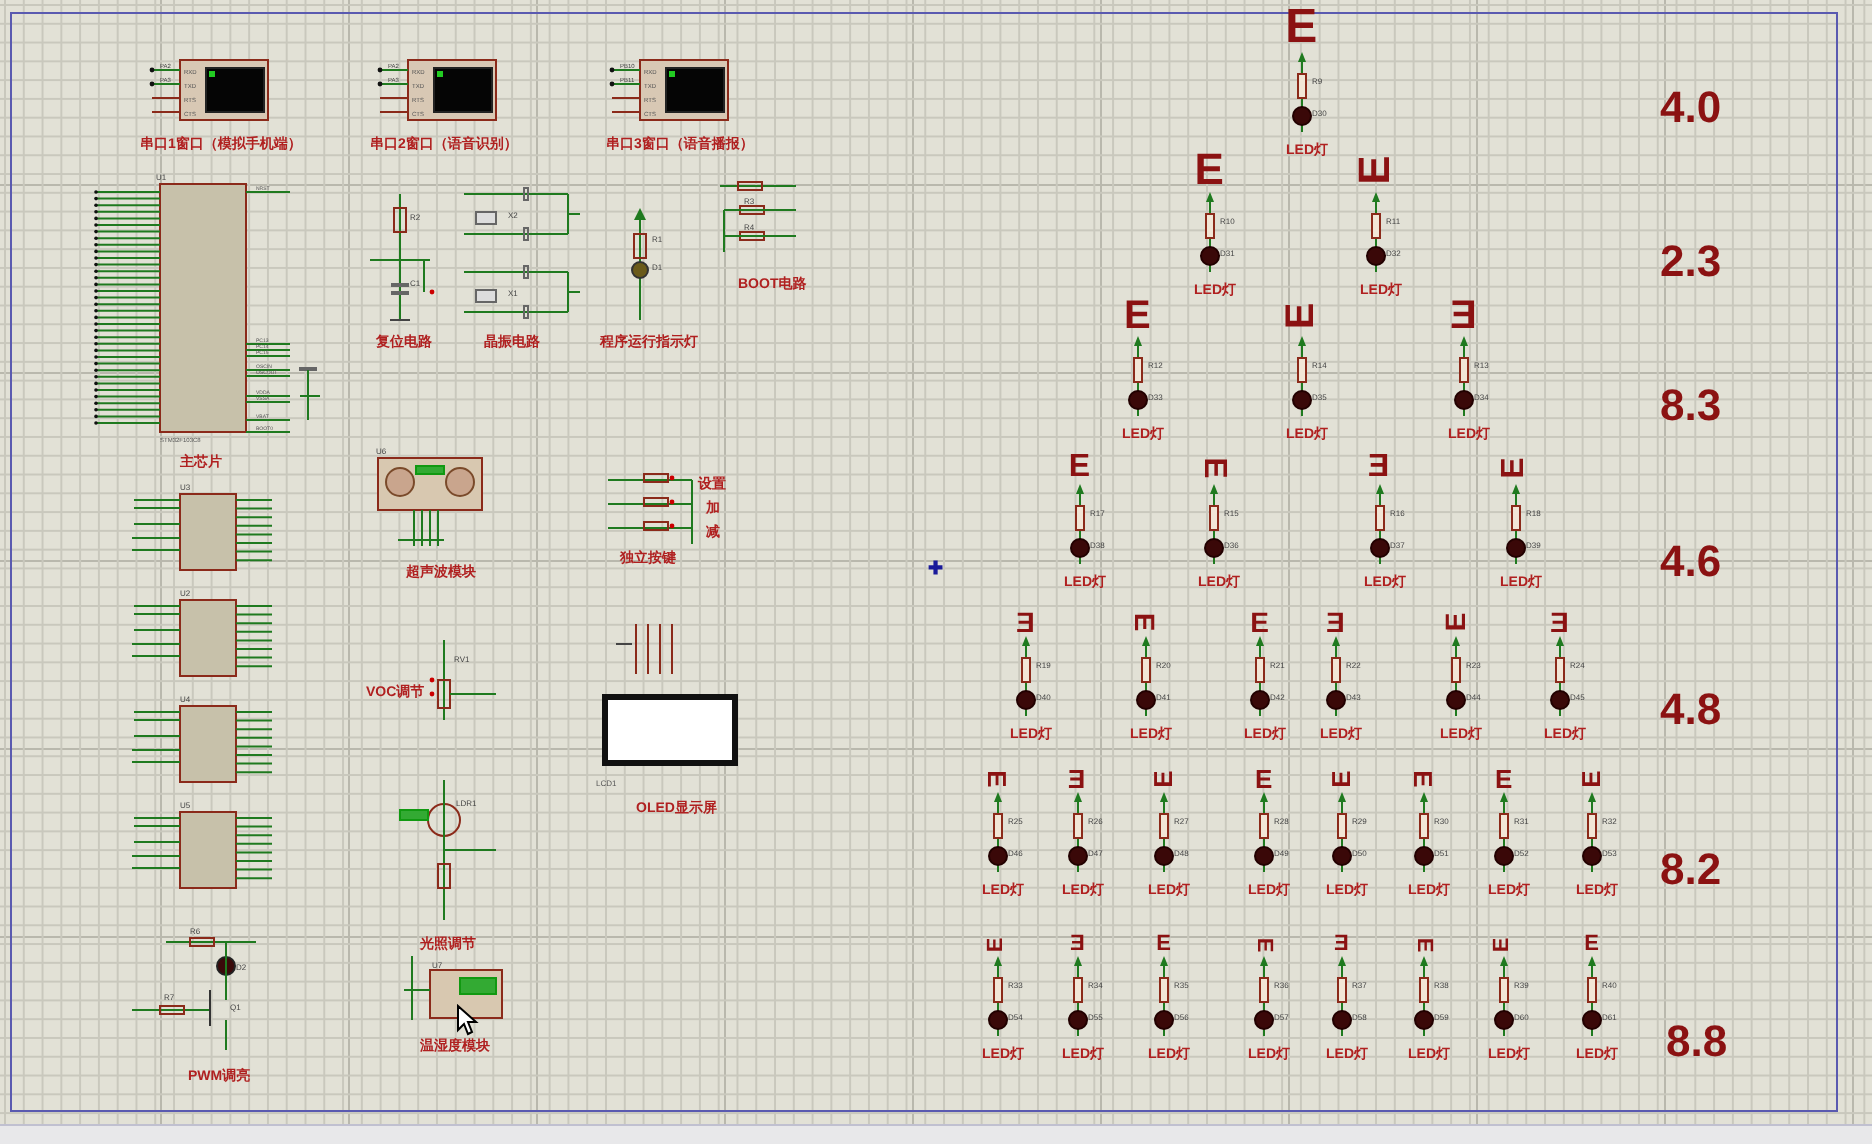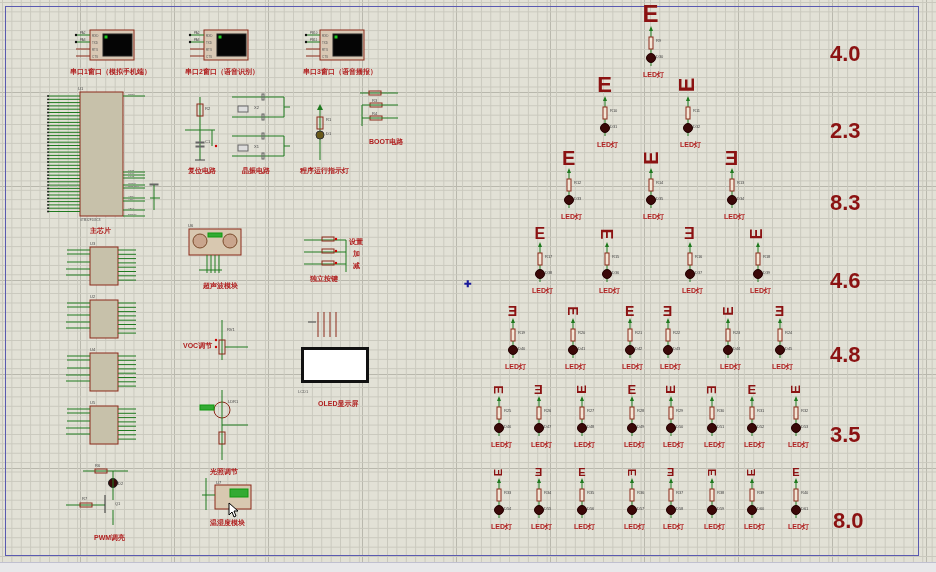--- a/index.html
+++ b/index.html
@@ -543,22 +543,22 @@
 <div class="lbl" style="left:94px;top:533px">PWM调亮</div>
 <div class="lbl" style="left:210px;top:518px">温湿度模块</div>
 
 <div style="position:absolute;left:301px;top:347px;width:62px;height:30px;background:#fff;border:3px solid #111;"></div>
 
 <div class="acuity" style="left:830px;top:41px">4.0</div>
 <div class="acuity" style="left:830px;top:118px">2.3</div>
 <div class="acuity" style="left:830px;top:190px">8.3</div>
 <div class="acuity" style="left:830px;top:268px">4.6</div>
 <div class="acuity" style="left:830px;top:342px">4.8</div>
-<div class="acuity" style="left:830px;top:422px">3.5</div>
-<div class="acuity" style="left:833px;top:508px">8.0</div>
+<div class="acuity" style="left:830px;top:422px">8.2</div>
+<div class="acuity" style="left:833px;top:508px">8.8</div>
 
 <div id="acuity-layer">
     <div class="E" style="left: 642.6px; top: 2px; font-size: 24px;">E</div>
     <div class="led-lbl" style="left: 643px; top: 70px;">LED灯</div>
     <div class="E" style="left: 597.3px; top: 74px; font-size: 22px;">E</div>
     <div class="led-lbl" style="left: 597px; top: 140px;">LED灯</div>
     <div class="E" style="left: 680.3px; top: 74px; font-size: 22px; transform: rotate(-90deg);">E</div>
     <div class="led-lbl" style="left: 680px; top: 140px;">LED灯</div>
     <div class="E" style="left: 562px; top: 148px; font-size: 20px;">E</div>
     <div class="led-lbl" style="left: 561px; top: 212px;">LED灯</div>

